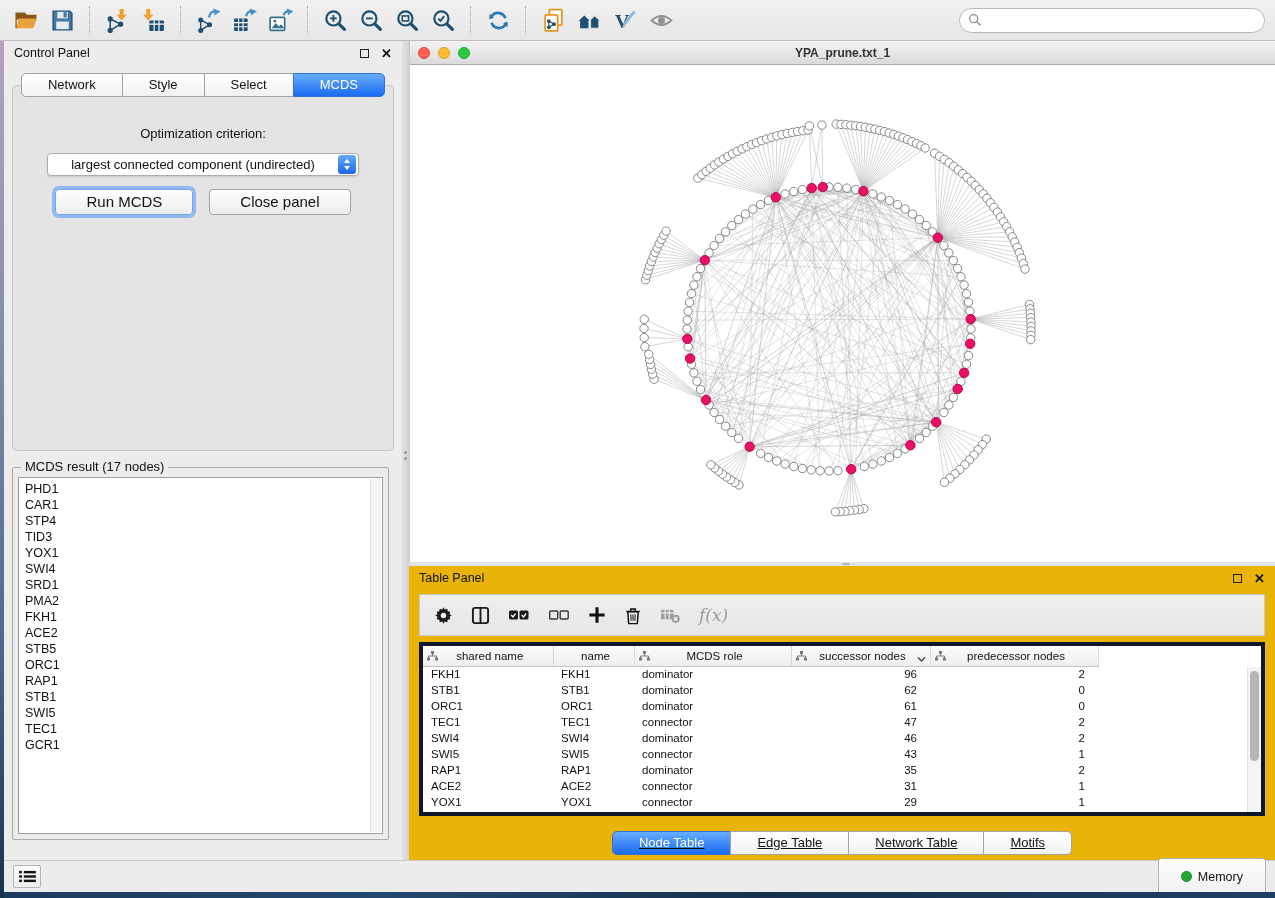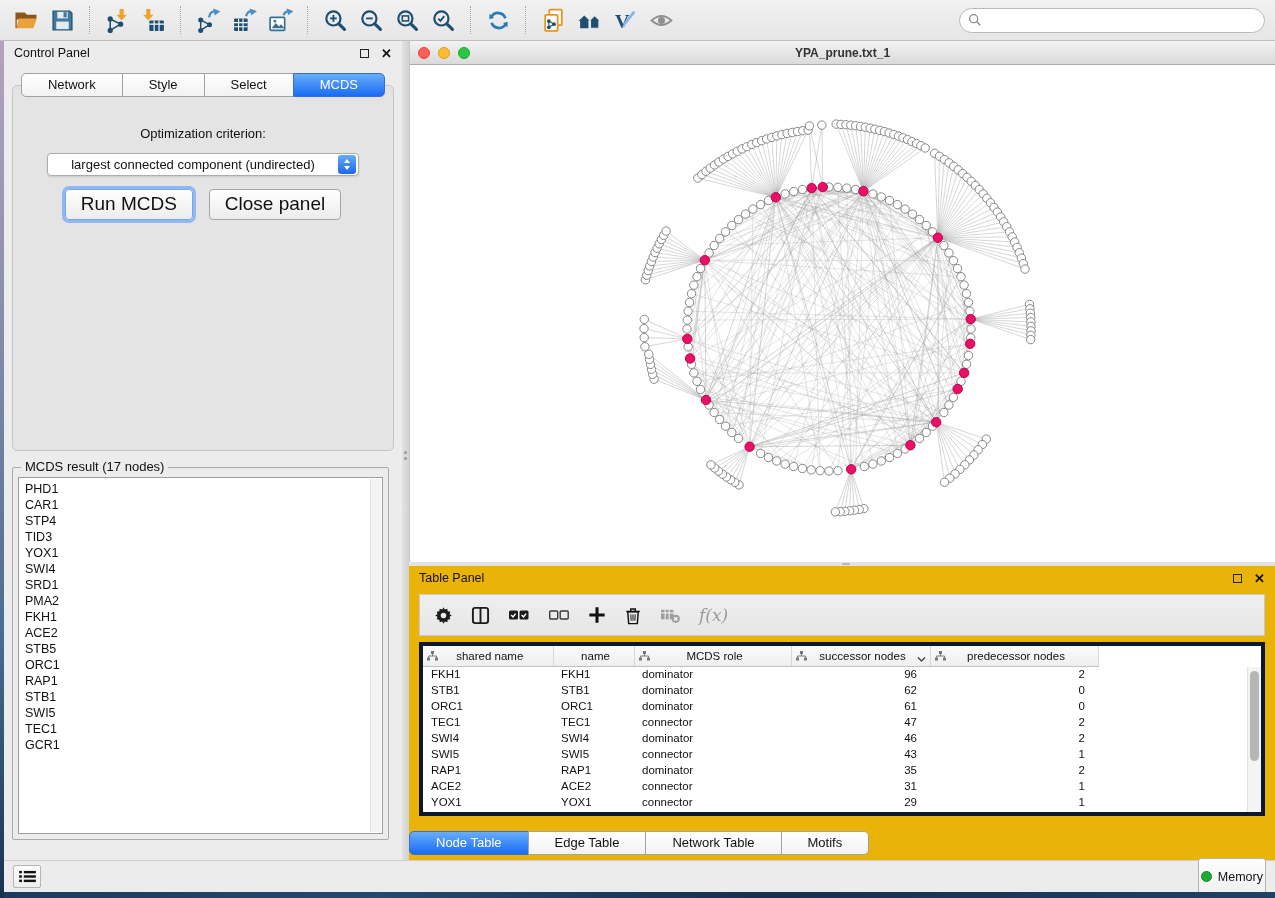--- a/index.html
+++ b/index.html
@@ -43,21 +43,21 @@
 
   
   .mcds-pane { margin:-12px 8px 0 8px; height:366px; background:#e4e4e4; border:1px solid #c6c6c6; border-radius:5px; padding-top:40px; text-align:center; position:relative; z-index:1; }
   .opt-label { font-size:13px; }
   .select { width:312px; height:23px; margin:12px auto 0; background:#fff; border:1px solid #adadad; border-radius:4px; display:flex; align-items:center; box-shadow:0 1px 2px rgba(0,0,0,.12); }
   .select .val { flex:1; text-align:center; padding:0 9px; font-size:13px; white-space:nowrap; overflow:hidden; }
   .select .step { width:18px; height:19px; margin-right:2px; border-radius:3px; background:linear-gradient(#66abfd,#1c67ee); display:flex; flex-direction:column; align-items:center; justify-content:center; gap:3px; }
   .tri-up { width:0; height:0; border-left:3.5px solid transparent; border-right:3.5px solid transparent; border-bottom:4px solid #fff; }
   .tri-down { width:0; height:0; border-left:3.5px solid transparent; border-right:3.5px solid transparent; border-top:4px solid #fff; }
   .btn-row { margin-top:13px; display:flex; justify-content:center; gap:16px; }
-  .btn { background:linear-gradient(#ffffff,#ececec); border:1px solid #a5a5a5; border-radius:4px; padding:3px 15px 4px; font-size:19px; color:#111; }
+  .btn { background:linear-gradient(#ffffff,#ececec); border:1px solid #a5a5a5; border-radius:4px; padding:3px 30px 4px; font-size:15px; color:#111; }
   .btn.focused { box-shadow:0 0 0 3px rgba(100,160,250,.65); border-color:#74a7ea; }
 
   
   .groupbox { position:absolute; left:8px; right:13px; top:426px; bottom:20px; border:1px solid #aaa; border-radius:2px; }
   .groupbox .legend { position:absolute; top:-9px; left:8px; background:#ececec; padding:0 4px; font-size:13px; }
   .result-list { position:absolute; left:5px; right:5px; top:9px; bottom:5px; background:#fff; border:1px solid #9e9e9e; overflow:hidden; padding:3px 0; }
   .result-list .scroll { position:absolute; right:1px; top:1px; bottom:1px; width:11px; background:#f4f4f4; border-left:1px solid #e0e0e0; }
   .result-list li { list-style:none; height:16px; line-height:16px; padding:0 6px; font-size:12.5px; }
 
   
@@ -80,26 +80,26 @@
   .grid-wrap { margin:6px 10px 10px 10px; background:#fff; border:4px solid #0f172a; flex:1; position:relative; overflow:hidden; }
   table.grid { border-collapse:collapse; table-layout:fixed; }
   table.grid th { height:20px; background:linear-gradient(#fbfbfb,#eeeeee); border-right:1px solid #d8d8d8; border-bottom:1px solid #c2c2c2; font-weight:normal; font-size:11.5px; position:relative; text-align:center; padding:0 14px 0 18px; white-space:nowrap; }
   table.grid th .colicon { position:absolute; left:4px; top:5px; }
   table.grid th .sorticon { position:absolute; right:4px; top:7px; }
   table.grid td { height:16px; font-size:11.5px; padding:0 8px; white-space:nowrap; overflow:hidden; }
   table.grid td.num { text-align:right; padding-right:13px; }
   .vscroll { position:absolute; right:0; top:21px; bottom:0; width:14px; background:#f4f4f4; border-left:1px solid #e2e2e2; }
   .vscroll .thumb { position:absolute; left:2px; right:2px; top:4px; height:90px; background:#b6b6b6; border-radius:5px; }
 
-  .tp-tabs-row { height:34px; display:flex; align-items:center; justify-content:flex-start; }
+  .tp-tabs-row { height:34px; display:flex; align-items:center; justify-content:center;text-decoration:underline; }
 
   
   .statusbar { position:absolute; left:4px; right:0; bottom:6px; height:32px; background:#ececec; border-top:1px solid #cdcdcd; display:flex; align-items:center; padding:0 9px; }
   .sq-btn { width:28px; height:23px; background:linear-gradient(#fdfdfd,#eee); border:1px solid #b5b5b5; border-radius:2px; display:flex; align-items:center; justify-content:center; }
-  .memory-btn { margin-left:auto; height:38px; background:linear-gradient(#fdfdfd,#f0f0f0); border:1px solid #b5b5b5; border-radius:3px; display:flex; align-items:center; gap:6px; padding:0 2px; font-size:12.5px; }
+  .memory-btn { margin-left:auto; height:38px; background:linear-gradient(#fdfdfd,#f0f0f0); border:1px solid #b5b5b5; border-radius:3px; display:flex; align-items:center; gap:6px; padding:0 22px; font-size:12.5px; }
   .mem-dot { width:11px; height:11px; border-radius:50%; background:#1fab33; border:1px solid #128a24; }
 </style>
 </head>
 <body>
 
 <div class="toolbar">
   <div class="tbtn">
     <svg viewBox="0 0 24 24">
         <path d="M2 5h8l2 2h9v4H2z" fill="#8a5516"></path>
         <path d="M4.6 10h17.4l-3.4 9.5H2z" fill="#e9a23b"></path>

